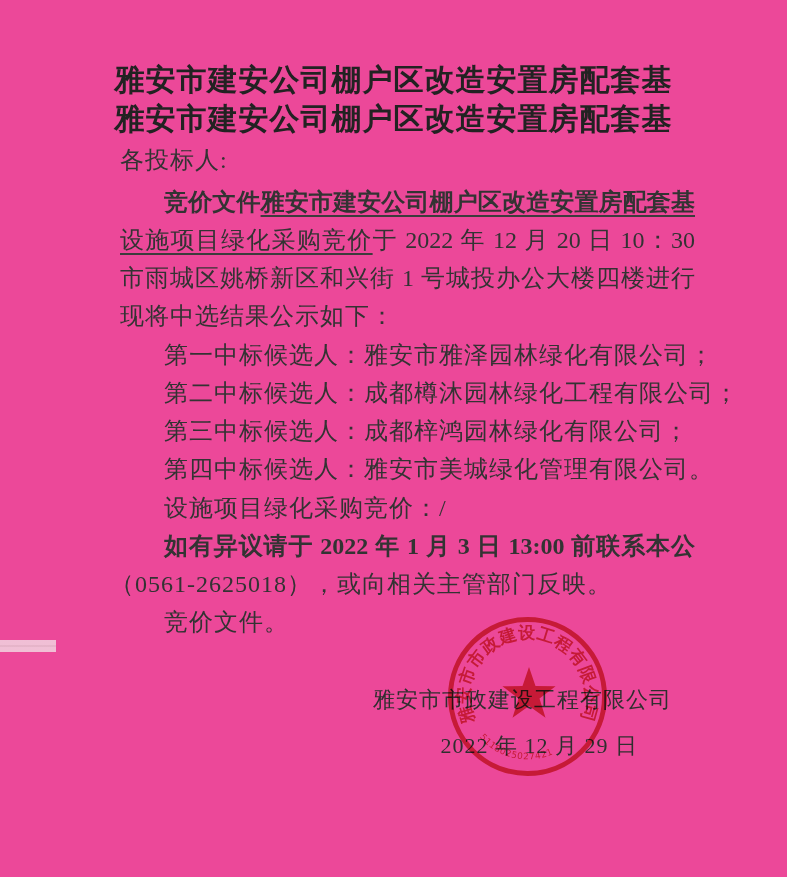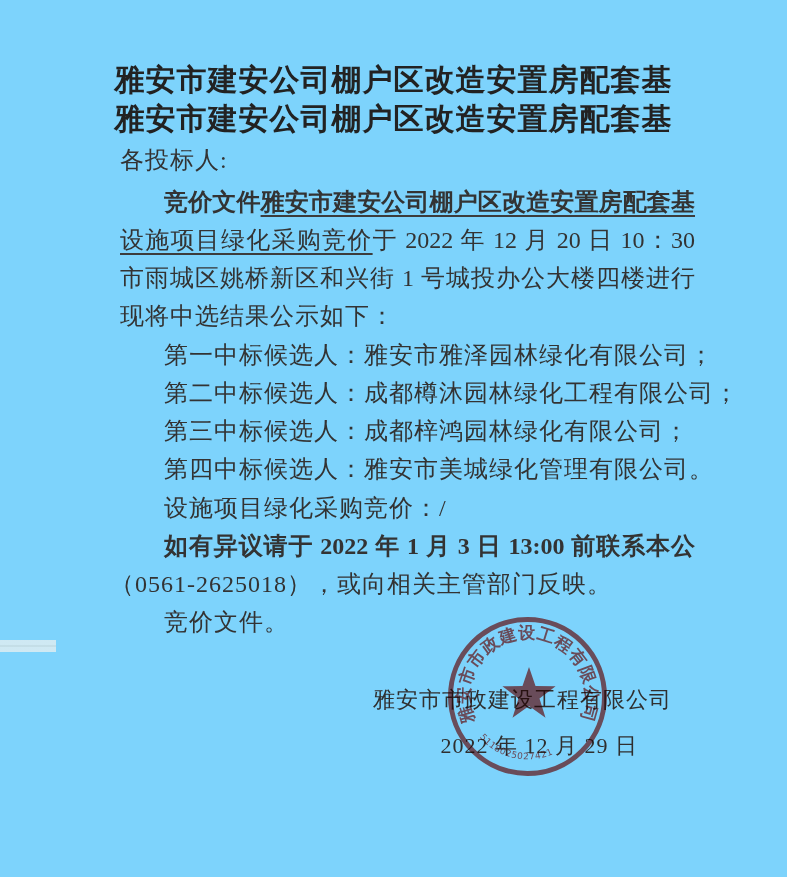--- a/index.html
+++ b/index.html
@@ -1,18 +1,18 @@
 <!DOCTYPE html>
 <html><head>
 <meta charset="utf-8">
 <style>
   html,body { margin:0; padding:0; background:#ffffff; }
   .page {
     position:relative; width:787px; height:877px; margin:0 auto;
-    background:#7dd3fc; overflow:hidden;
+    background:#ec4899; overflow:hidden;
     font-family:"Liberation Serif","DejaVu Serif",serif;
   }
   .title-line {
     position:absolute; left:0; width:787px; text-align:center;
     font-size:30px; font-weight:bold; color:#222; letter-spacing:1px;
     white-space:nowrap;
   }
   .bline {
     position:absolute; font-size:24px; color:#333; letter-spacing:1px;
     white-space:nowrap; line-height:30px; height:32px;

